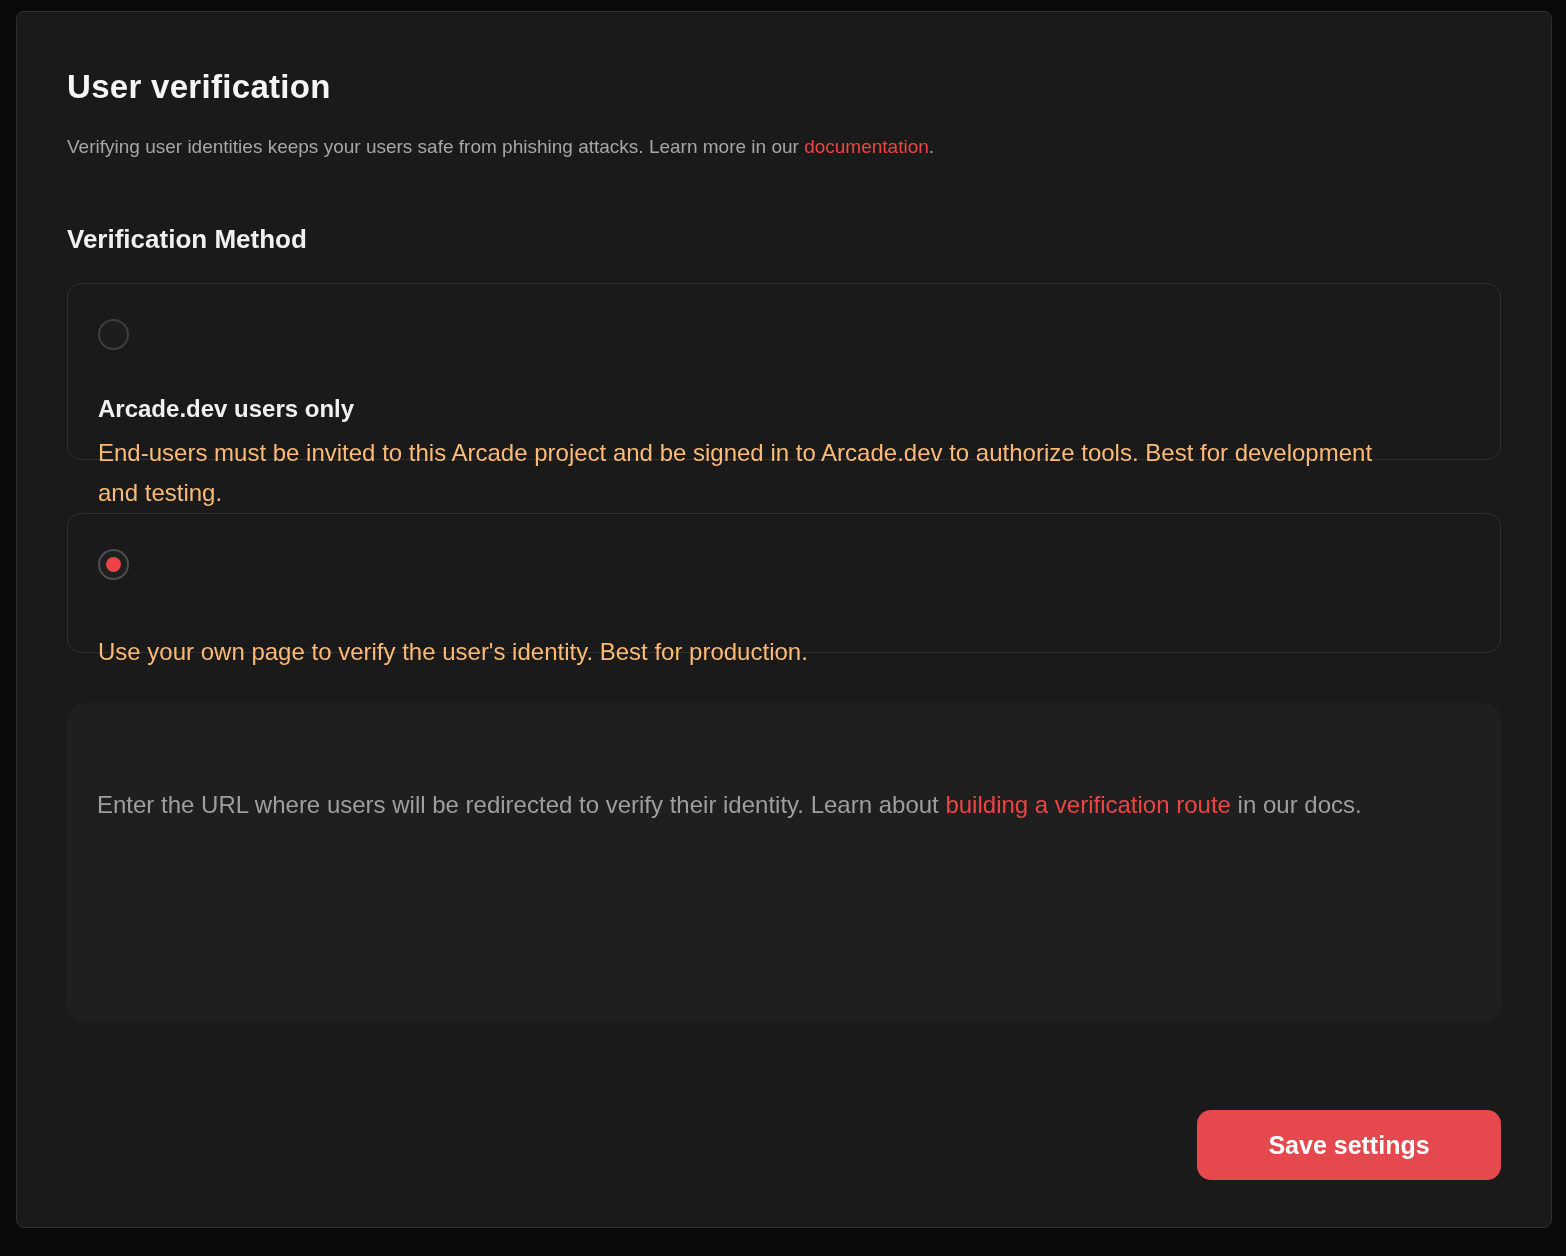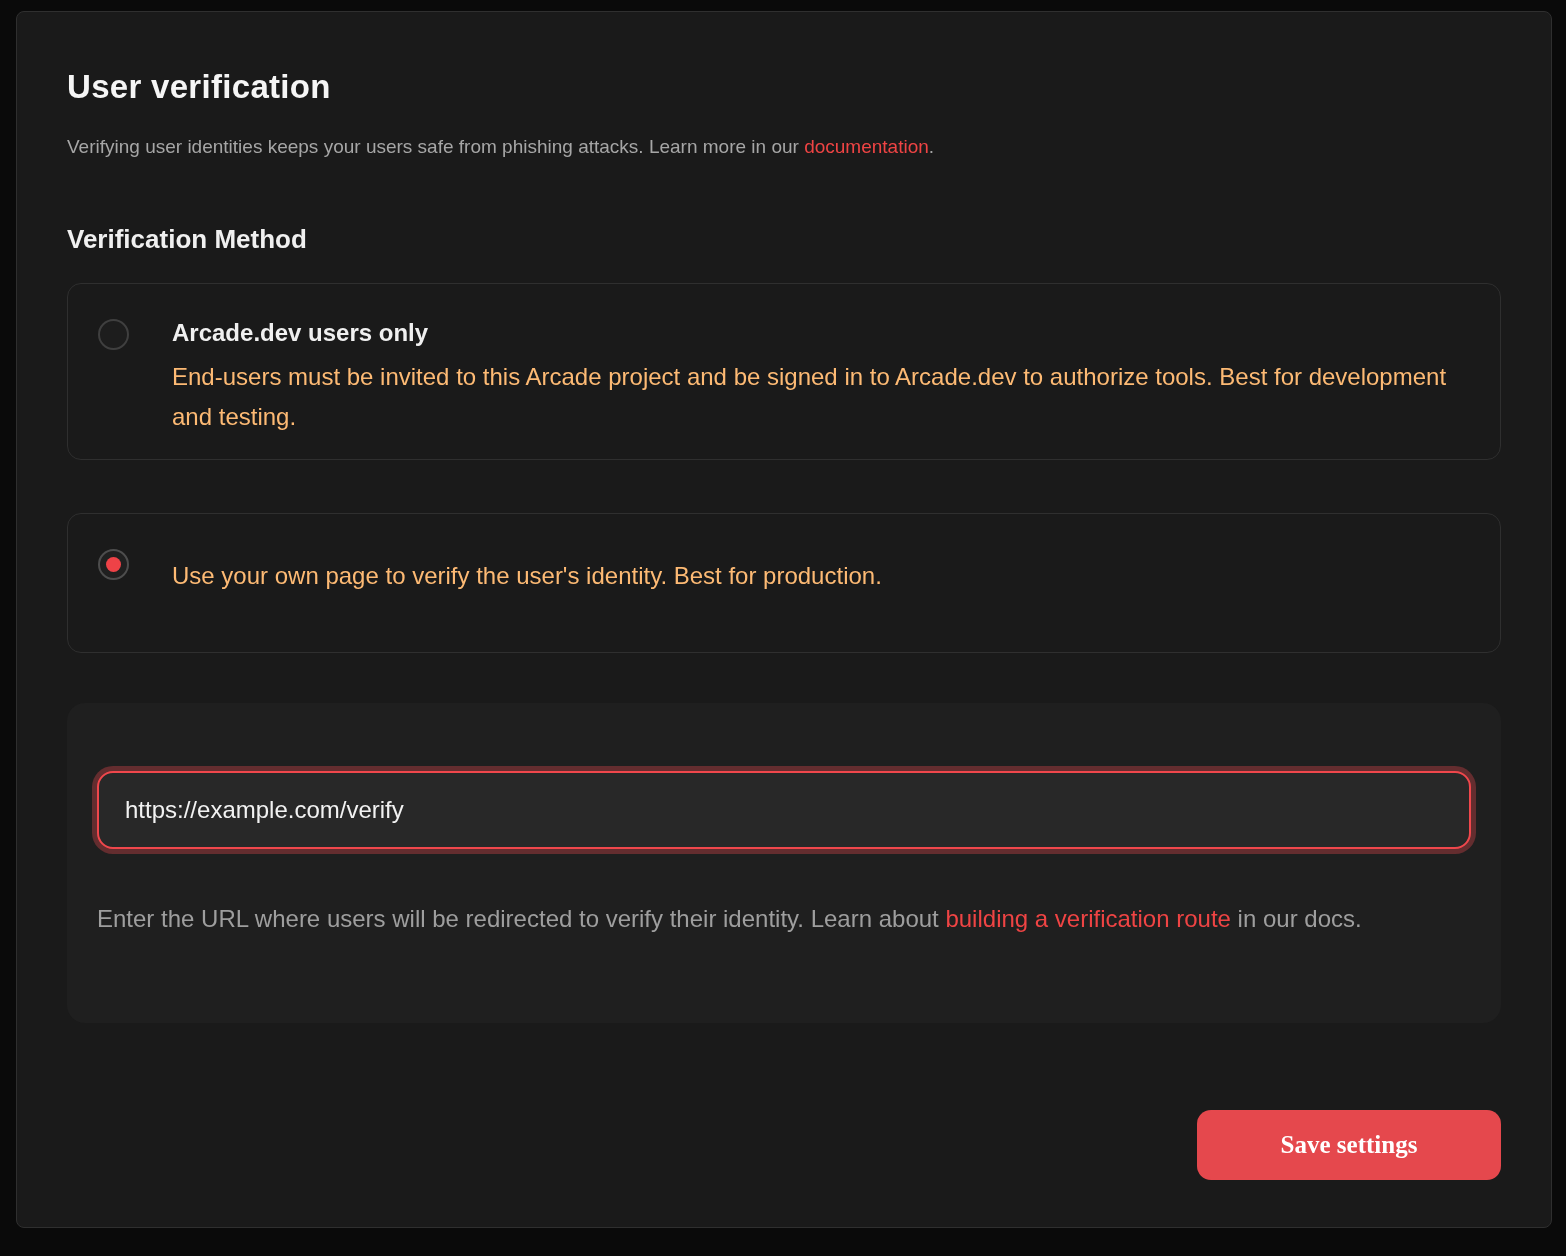--- a/index.html
+++ b/index.html
@@ -45,20 +45,21 @@
     color: #f0f0f0;
   }
   .option {
     display: flex;
     gap: 43px;
     border: 1px solid #2f2f2f;
     border-radius: 14px;
     padding: 33px 30px 0 30px;
     background: #1a1a1a;
     cursor: pointer;
+    flex-direction: column;
   }
   .option-1 { margin-top: 29px; height: 177px; }
   .option-2 { margin-top: 53px; height: 140px; }
   .radio {
     flex: none;
     width: 31px; height: 31px;
     margin-top: 2px;
     border-radius: 50%;
     border: 2px solid #3f3f3f;
     background: #1d1d1d;
@@ -120,21 +121,20 @@
     margin-top: 50px;
     font-size: 24px;
     line-height: 40px;
     color: #9e9e9e;
     max-width: 1280px;
   }
   .actions {
     margin-top: 87px;
     display: flex;
     justify-content: flex-end;
-    font-family: Liberation Serif, serif;
   }
   .save-btn {
     width: 304px;
     height: 70px;
     background: #e5484d;
     color: #ffffff;
     border: none;
     border-radius: 14px;
     font-size: 25px;
     font-weight: 600;
@@ -164,21 +164,20 @@
   <div class="option option-2">
     <div class="radio checked" role="radio" aria-checked="true">
       <div class="radio-dot"></div>
     </div>
     <div>
       <div class="option-desc">Use your own page to verify the user's identity. Best for production.</div>
     </div>
   </div>
 
   <div class="url-panel">
-    <input class="url-input" type="text" value="https://example.com/verify" style="">
     <p class="help-text"><span>Enter the URL where users will be redirected to verify their identity. Learn about </span><a class="link">building a verification route</a><span> in our docs.</span></p>
   </div>
 
   <div class="actions">
     <button class="save-btn">Save settings</button>
   </div>
 
 </div>
 
 </body></html>

